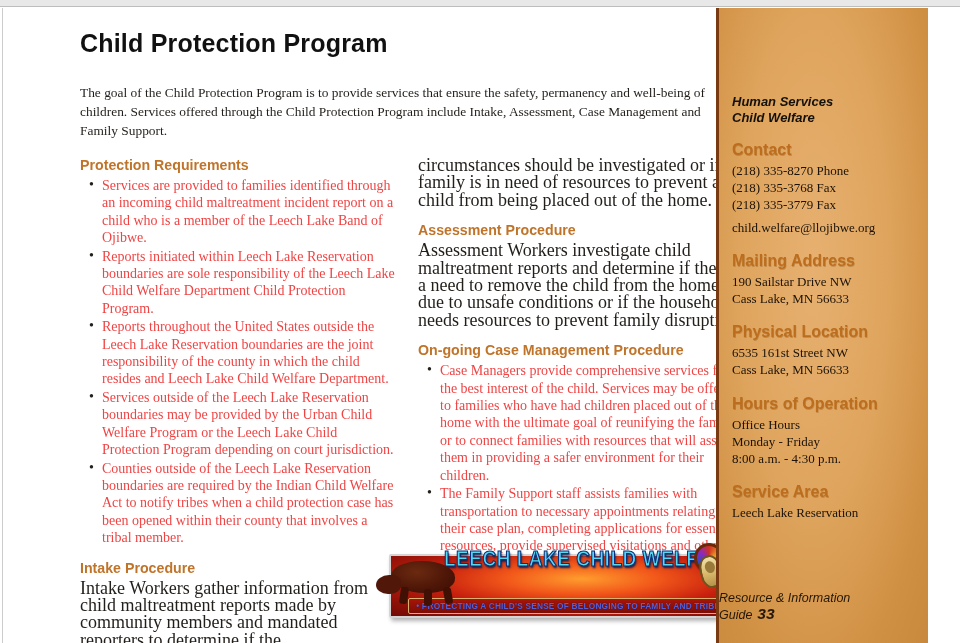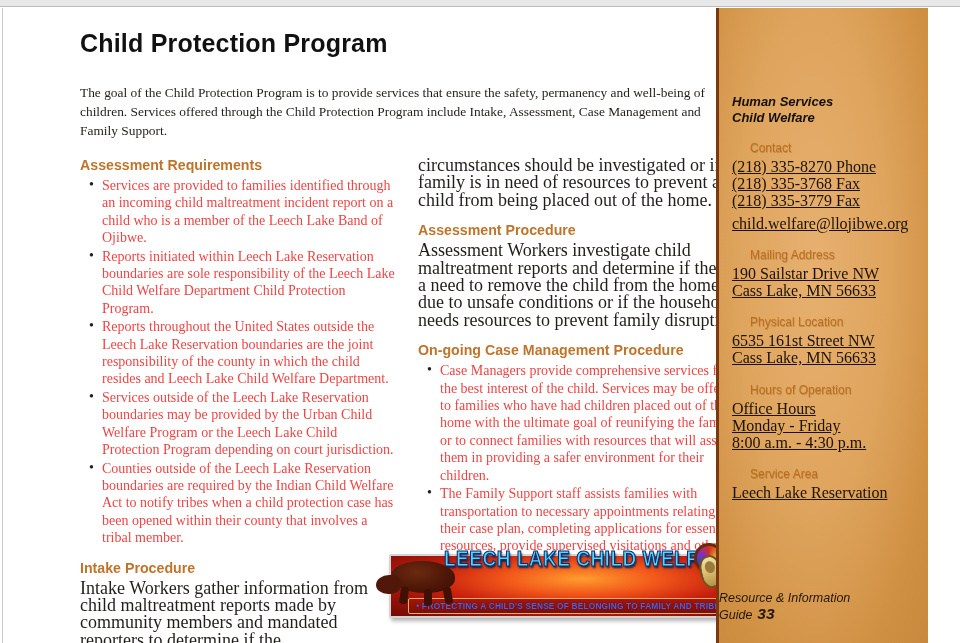--- a/index.html
+++ b/index.html
@@ -61,26 +61,25 @@
     padding:86px 12px 0 13px;
   }
   .program-label {
     font-family:"Liberation Sans", sans-serif;
     font-weight:bold; font-style:italic; font-size:13px;
     line-height:15.5px; color:#14100a;
   }
   .side-section { margin-top:16px; }
   .side-heading {
     font-family:"Liberation Sans", sans-serif;
-    font-weight:normal; font-size:12px; color:#bc6e1e;
+    font-weight:bold; font-size:16px; color:#bc6e1e;
     text-shadow:0.5px 0.5px 0 rgba(100,50,0,0.25);
     margin-bottom:3px;
-    margin-left:18px;
-  }
-  .side-line { font-size:16px; line-height:17.2px; color:#1c1207;text-decoration:underline; }
+  }
+  .side-line { font-size:13px; line-height:17.2px; color:#1c1207; }
   .side-line.email-line { margin-top:5px; }
   .side-footer {
     position:absolute; right:20px; bottom:20px;
     font-family:"Liberation Sans", sans-serif;
     font-style:italic; font-size:12.5px; color:#241708;
   }
   .side-footer .pg-num { font-weight:bold; font-size:15.5px; margin-left:5px; }
   
   .banner { position:absolute; left:376px; top:545px; width:370px; height:76px; }
   .banner-board {
@@ -150,21 +149,21 @@
 
 <div class="top-strip"></div>
 <div class="left-edge"></div>
 
 <div class="main-page">
   <h1 class="doc-title">Child Protection Program</h1>
   <p class="doc-intro">The goal of the Child Protection Program is to provide services that ensure the safety, permanency and well-being of children. Services offered through the Child Protection Program include Intake, Assessment, Case Management and Family Support.</p>
 
   <div class="columns">
     <div class="col-left">
-      <div class="sec-heading first">Assessment Requirements</div>
+      <div class="sec-heading first">Protection Requirements</div>
       <ul class="bullets">
         <li>Services are provided to families identified through an incoming child maltreatment incident report on a child who is a member of the Leech Lake Band of Ojibwe.</li>
         <li>Reports initiated within Leech Lake Reservation boundaries are sole responsibility of the Leech Lake Child Welfare Department Child Protection Program.</li>
         <li>Reports throughout the United States outside the Leech Lake Reservation boundaries are the joint responsibility of the county in which the child resides and Leech Lake Child Welfare Department.</li>
         <li>Services outside of the Leech Lake Reservation boundaries may be provided by the Urban Child Welfare Program or the Leech Lake Child Protection Program depending on court jurisdiction.</li>
         <li>Counties outside of the Leech Lake Reservation boundaries are required by the Indian Child Welfare Act to notify tribes when a child protection case has been opened within their county that involves a tribal member.</li>
       </ul>
       <div class="sec-heading">Intake Procedure</div>
       <p class="body-text">Intake Workers gather information from child maltreatment reports made by community members and mandated reporters to determine if the</p>
     </div>

